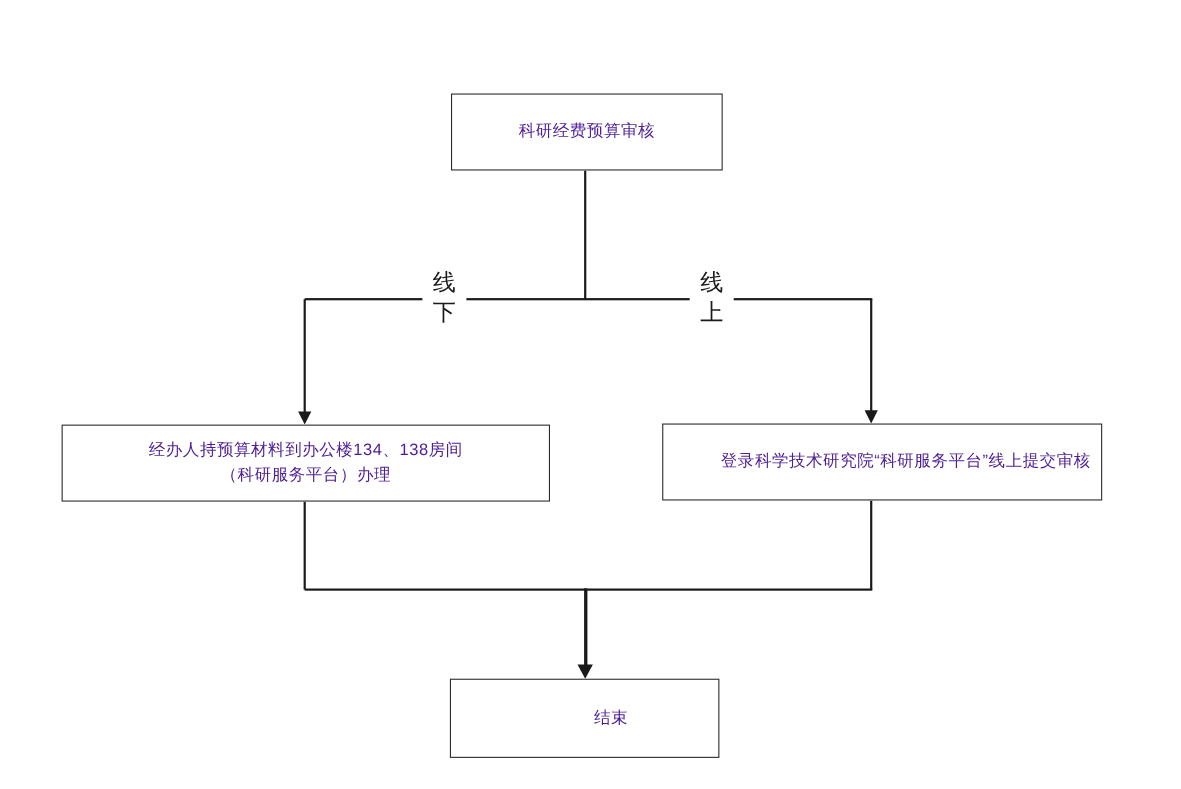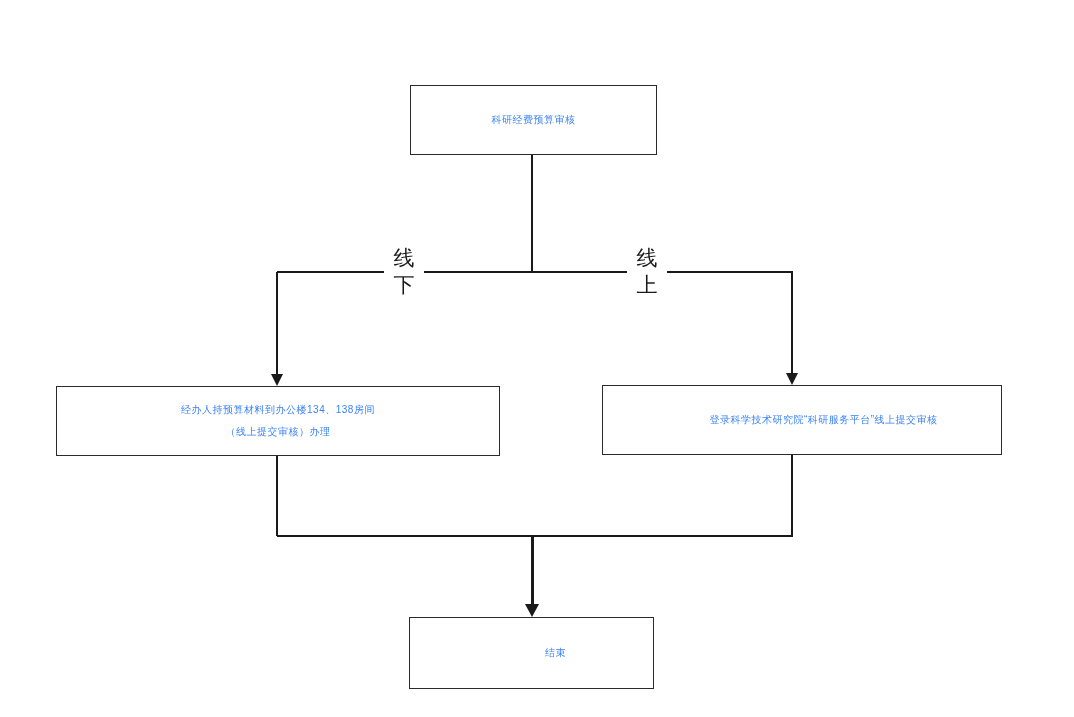--- a/index.html
+++ b/index.html
@@ -20,23 +20,23 @@
     box-sizing: border-box;
     border: 1.5px solid #2b2b2b;
     background: #ffffff;
     display: flex;
     align-items: center;
     justify-content: center;
     text-align: center;
     z-index: 3;
   }
   .node-label {
-    font-size: 10px;
+    font-size: 15px;
     line-height: 22px;
-    color: #3b82f6;
+    color: #4c1d95;
     white-space: pre-line;
     letter-spacing: 0.5px;
   }
   .box-start   { left: 410px; top: 85px;  width: 247px; height: 70px; }
   .box-offline { left: 56px;  top: 386px; width: 444px; height: 70px; }
   .box-online  { left: 602px; top: 385px; width: 400px; height: 70px; padding-left: 43px; }
   .box-end     { left: 409px; top: 617px; width: 245px; height: 72px; padding-left: 48px; }
 
   .line {
     position: absolute;
@@ -75,21 +75,21 @@
 <body>
 
 <div class="canvas">
 
   <div class="node box-start">
     <span class="node-label">科研经费预算审核</span>
   </div>
 
   <div class="node box-offline">
     <span class="node-label">经办人持预算材料到办公楼134、138房间
-（线上提交审核）办理</span>
+（科研服务平台）办理</span>
   </div>
 
   <div class="node box-online">
     <span class="node-label">登录科学技术研究院“科研服务平台”线上提交审核</span>
   </div>
 
   <div class="node box-end">
     <span class="node-label">结束</span>
   </div>
 

